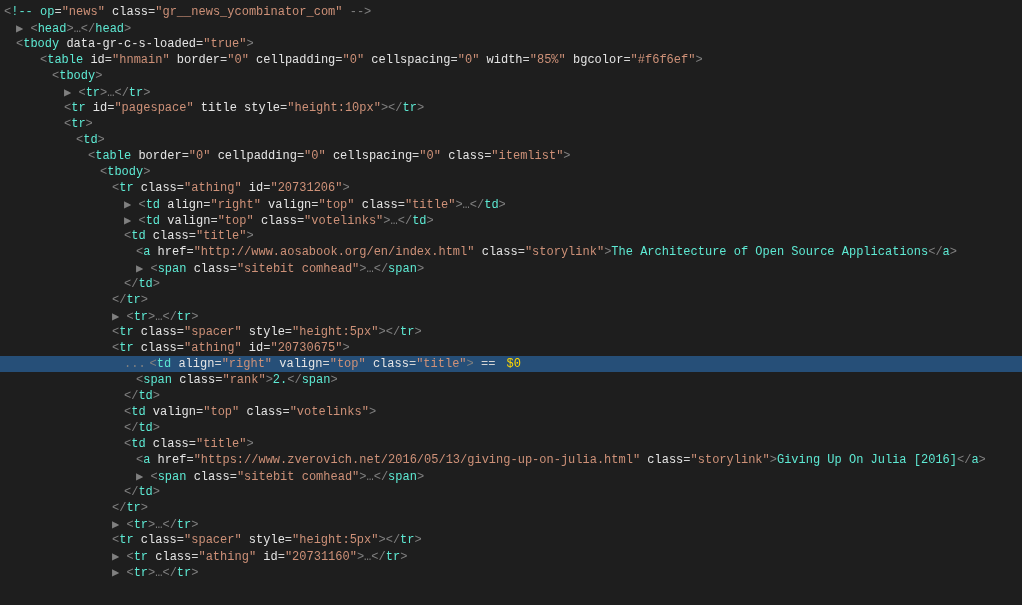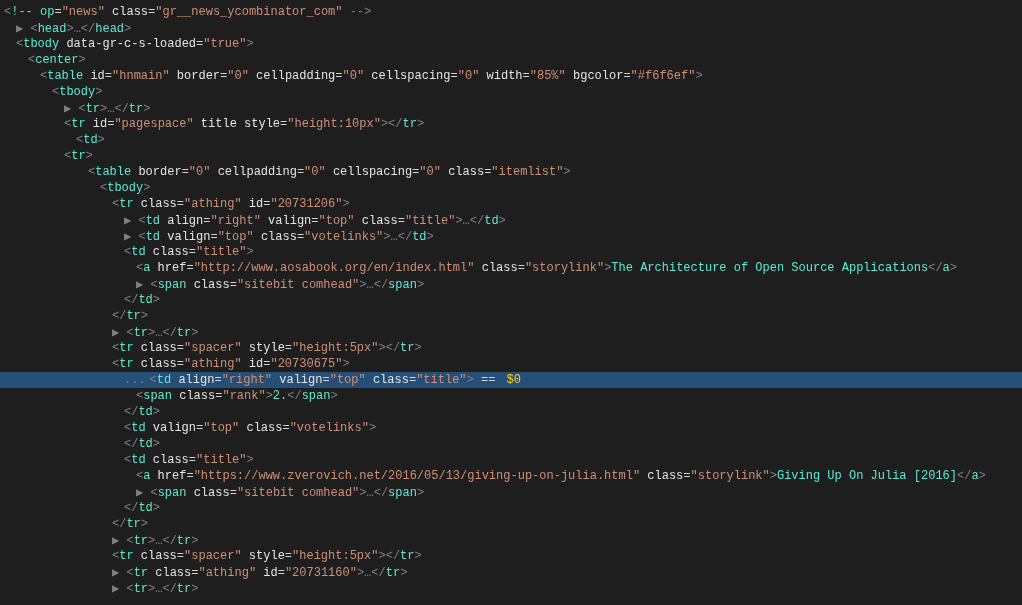--- a/index.html
+++ b/index.html
@@ -54,46 +54,42 @@
     </div>
     <div class="line">
       <span class="indent" style="display: inline-block; width: 12px;"></span>
       <span><span class="tag-open">▶ &lt;</span><span class="el">head</span><span class="tag-open">&gt;</span><span class="ellipsis">…</span><span class="tag-open">&lt;/</span><span class="el">head</span><span class="tag-open">&gt;</span></span>
     </div>
     <div class="line">
       <span class="indent" style="display: inline-block; width: 12px;"></span>
       <span><span class="tag-open">&lt;</span><span class="el">tbody</span> <span class="attr">data-gr-c-s-loaded</span><span class="eq">=</span><span class="val">"true"</span><span class="tag-open">&gt;</span></span>
     </div>
     <div class="line">
-      <span class="indent" style="display: inline-block; width: 24px;"></span>
-      <span><span class="tag-open">&lt;</span><span class="el">center</span><span class="tag-open">&gt;</span></span>
-    </div>
-    <div class="line">
       <span class="indent" style="display: inline-block; width: 36px;"></span>
       <span><span class="tag-open">&lt;</span><span class="el">table</span> <span class="attr">id</span><span class="eq">=</span><span class="val">"hnmain"</span> <span class="attr">border</span><span class="eq">=</span><span class="val">"0"</span> <span class="attr">cellpadding</span><span class="eq">=</span><span class="val">"0"</span> <span class="attr">cellspacing</span><span class="eq">=</span><span class="val">"0"</span> <span class="attr">width</span><span class="eq">=</span><span class="val">"85%"</span> <span class="attr">bgcolor</span><span class="eq">=</span><span class="val">"#f6f6ef"</span><span class="tag-open">&gt;</span></span>
     </div>
     <div class="line">
       <span class="indent" style="display: inline-block; width: 48px;"></span>
       <span><span class="tag-open">&lt;</span><span class="el">tbody</span><span class="tag-open">&gt;</span></span>
     </div>
     <div class="line">
       <span class="indent" style="display: inline-block; width: 60px;"></span>
       <span><span class="tag-open">▶ &lt;</span><span class="el">tr</span><span class="tag-open">&gt;</span><span class="ellipsis">…</span><span class="tag-open">&lt;/</span><span class="el">tr</span><span class="tag-open">&gt;</span></span>
     </div>
     <div class="line">
       <span class="indent" style="display: inline-block; width: 60px;"></span>
       <span><span class="tag-open">&lt;</span><span class="el">tr</span> <span class="attr">id</span><span class="eq">=</span><span class="val">"pagespace"</span> <span class="attr">title</span> <span class="attr">style</span><span class="eq">=</span><span class="val">"height:10px"</span><span class="tag-open">&gt;</span><span class="tag-open">&lt;/</span><span class="el">tr</span><span class="tag-open">&gt;</span></span>
     </div>
     <div class="line">
+      <span class="indent" style="display: inline-block; width: 60px;"></span>
+      <span><span class="tag-open">&lt;</span><span class="el">tr</span><span class="tag-open">&gt;</span></span>
+    </div>
+    <div class="line">
       <span class="indent" style="display: inline-block; width: 72px;"></span>
       <span><span class="tag-open">&lt;</span><span class="el">td</span><span class="tag-open">&gt;</span></span>
-    </div>
-    <div class="line">
-      <span class="indent" style="display: inline-block; width: 60px;"></span>
-      <span><span class="tag-open">&lt;</span><span class="el">tr</span><span class="tag-open">&gt;</span></span>
     </div>
     <div class="line">
       <span class="indent" style="display: inline-block; width: 84px;"></span>
       <span><span class="tag-open">&lt;</span><span class="el">table</span> <span class="attr">border</span><span class="eq">=</span><span class="val">"0"</span> <span class="attr">cellpadding</span><span class="eq">=</span><span class="val">"0"</span> <span class="attr">cellspacing</span><span class="eq">=</span><span class="val">"0"</span> <span class="attr">class</span><span class="eq">=</span><span class="val">"itemlist"</span><span class="tag-open">&gt;</span></span>
     </div>
     <div class="line">
       <span class="indent" style="display: inline-block; width: 96px;"></span>
       <span><span class="tag-open">&lt;</span><span class="el">tbody</span><span class="tag-open">&gt;</span></span>
     </div>
     <div class="line">

